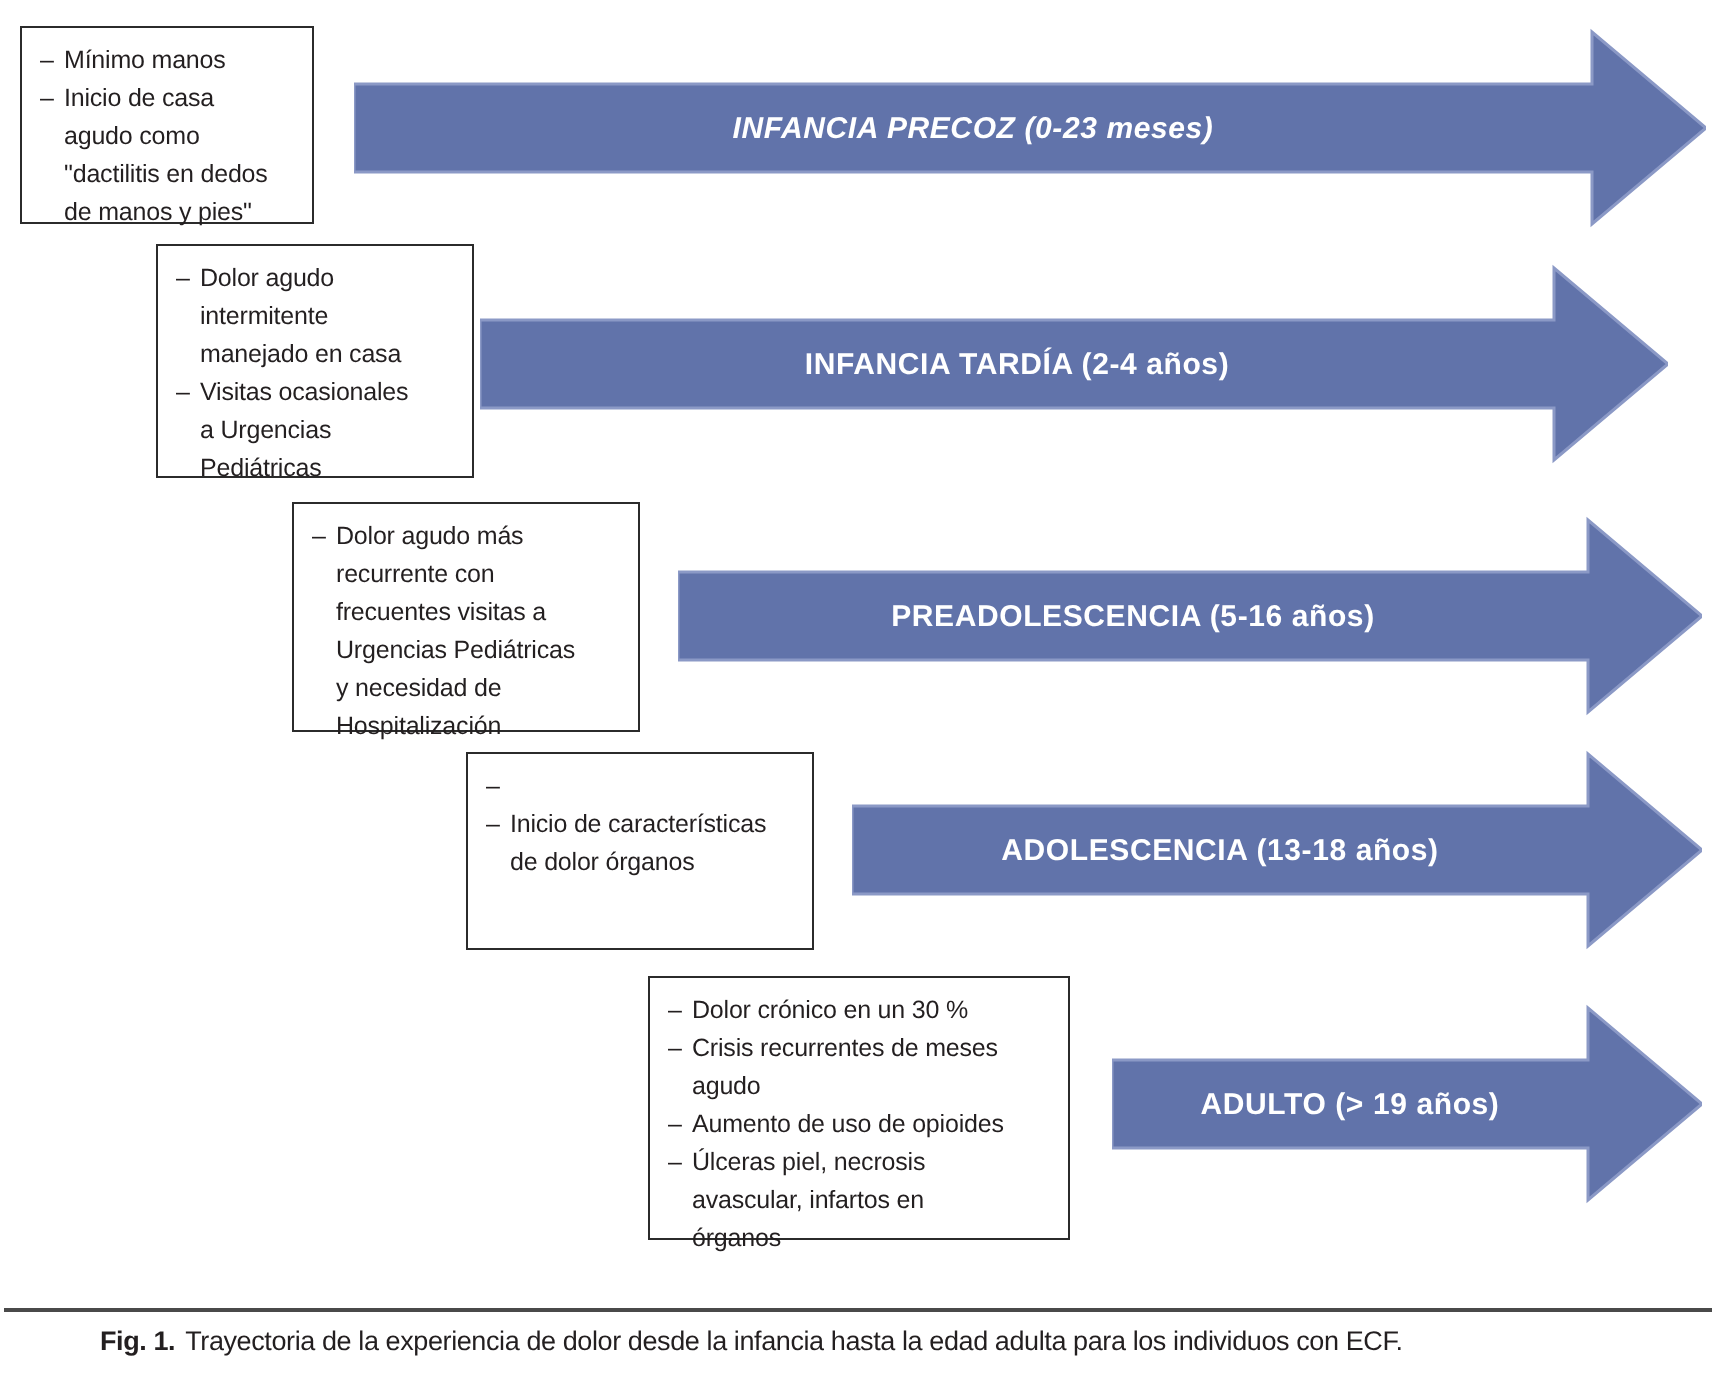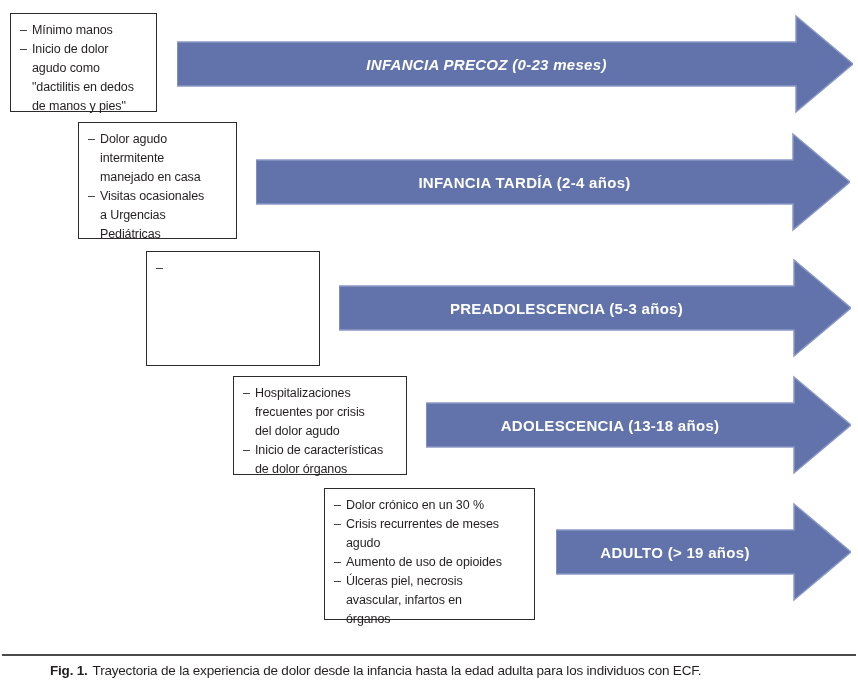--- a/index.html
+++ b/index.html
@@ -41,21 +41,21 @@
   .caption-bar .fig-label{font-weight:bold;margin-right:5px;padding-left:44px;}
 
   
   #box-1{left:10px;top:13px;width:147px;height:99px;}
   #box-2{left:78px;top:122px;width:159px;height:117px;}
   #box-3{left:146px;top:251px;width:174px;height:115px;}
   #box-4{left:233px;top:376px;width:174px;height:99px;}
   #box-5{left:324px;top:488px;width:211px;height:132px;}
 
   #arrow-1{left:177px;top:14px;width:676px;font-style:italic;}
-  #arrow-2{left:256px;top:132px;width:594px;}
+  #arrow-2{left:240px;top:132px;width:594px;}
   #arrow-3{left:339px;top:258px;width:512px;}
   #arrow-4{left:426px;top:375px;width:425px;}
   #arrow-5{left:556px;top:502px;width:295px;}
 
   #arrow-1 .arrow-label{width:619px;}
   #arrow-2 .arrow-label{width:537px;}
   #arrow-3 .arrow-label{width:455px;}
   #arrow-4 .arrow-label{width:368px;}
   #arrow-5 .arrow-label{width:238px;}
 </style>
@@ -64,21 +64,21 @@
 
 <div class="figure">
 
   <div class="note-box" id="box-1">
     <div class="bullet">
       <span class="dash">–</span>
       <span class="btext">Mínimo manos</span>
     </div>
     <div class="bullet">
       <span class="dash">–</span>
-      <span class="btext">Inicio de dolor
+      <span class="btext">Inicio de casa
 agudo como
 "dactilitis en dedos
 de manos y pies"</span>
     </div>
   </div>
   <div class="arrow" id="arrow-1">
     <svg width="676" height="100" viewBox="0 0 676 100">
       <polygon points="0,28 619,28 619,2 676,50 619,98 619,72 0,72" stroke-width="1.5" stroke="#8B99C6" fill="#6173AA"></polygon>
     </svg>
     <div class="arrow-label">INFANCIA PRECOZ (0-23 meses)</div>
@@ -101,35 +101,38 @@
   <div class="arrow" id="arrow-2">
     <svg width="594" height="100" viewBox="0 0 594 100">
       <polygon points="0,28 537,28 537,2 594,50 537,98 537,72 0,72" stroke-width="1.5" stroke="#8B99C6" fill="#6173AA"></polygon>
     </svg>
     <div class="arrow-label">INFANCIA TARDÍA (2-4 años)</div>
   </div>
 
   <div class="note-box" id="box-3">
     <div class="bullet">
       <span class="dash">–</span>
+      <span class="btext">Dolor agudo más
+recurrente con
+frecuentes visitas a
+Urgencias Pediátricas
+y necesidad de
+Hospitalización</span>
     </div>
   </div>
   <div class="arrow" id="arrow-3">
     <svg width="512" height="100" viewBox="0 0 512 100">
       <polygon points="0,28 455,28 455,2 512,50 455,98 455,72 0,72" stroke-width="1.5" stroke="#8B99C6" fill="#6173AA"></polygon>
     </svg>
-    <div class="arrow-label">PREADOLESCENCIA (5-3 años)</div>
+    <div class="arrow-label">PREADOLESCENCIA (5-16 años)</div>
   </div>
 
   <div class="note-box" id="box-4">
     <div class="bullet">
       <span class="dash">–</span>
-      <span class="btext">Hospitalizaciones
-frecuentes por crisis
-del dolor agudo</span>
     </div>
     <div class="bullet">
       <span class="dash">–</span>
       <span class="btext">Inicio de características
 de dolor órganos</span>
     </div>
   </div>
   <div class="arrow" id="arrow-4">
     <svg width="425" height="100" viewBox="0 0 425 100">
       <polygon points="0,28 368,28 368,2 425,50 368,98 368,72 0,72" stroke-width="1.5" stroke="#8B99C6" fill="#6173AA"></polygon>

